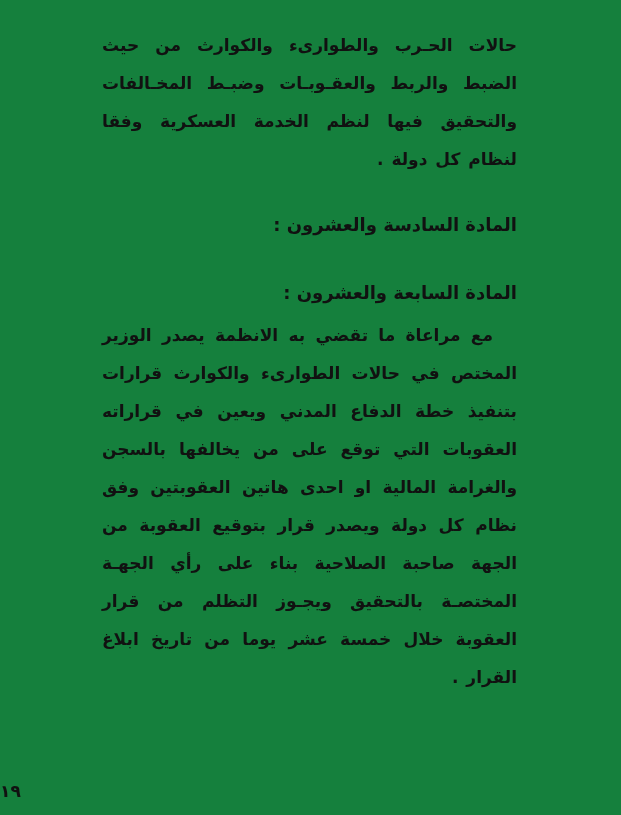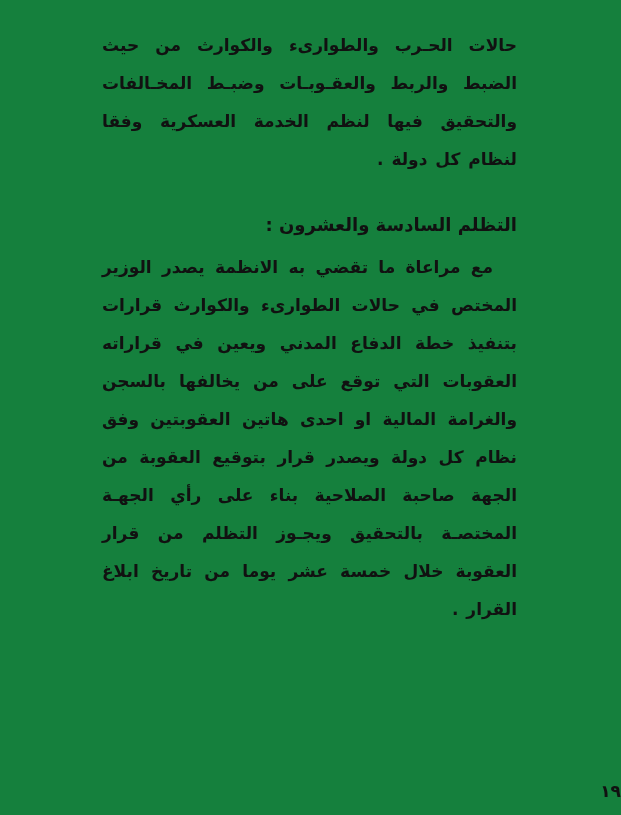--- a/index.html
+++ b/index.html
@@ -45,37 +45,38 @@
       text-align: right;
     }
     .first-heading {
       margin-top: 28px;
     }
     .page-number {
       position: absolute;
       bottom: 14px;
       left: 0;
       right: 0;
-      text-align: right;
+      text-align: left;
       direction: rtl;
       font-size: 17px;
       font-weight: bold;
       color: #111111;
     }
   </style>
 </head>
 <body>
 
 <div class="page">
   <div class="content">
 
     <p class="body-text">حالات الحـرب والطوارىء والكوارث من حيث الضبط والربط والعقـوبـات وضبـط المخـالفات والتحقيق فيها لنظم الخدمة العسكرية وفقا لنظام كل دولة .</p>
 
-    <h2 class="article-heading first-heading">التظلم السادسة والعشرون :</h2>
+    <h2 class="article-heading first-heading">المادة السادسة والعشرون :</h2>
 
 
+    <h2 class="article-heading">المادة السابعة والعشرون :</h2>
 
     <p class="body-text indented">مع مراعاة ما تقضي به الانظمة يصدر الوزير المختص في حالات الطوارىء والكوارث قرارات بتنفيذ خطة الدفاع المدني ويعين في قراراته العقوبات التي توقع على من يخالفها بالسجن والغرامة المالية او احدى هاتين العقوبتين وفق نظام كل دولة ويصدر قرار بتوقيع العقوبة من الجهة صاحبة الصلاحية بناء على رأي الجهـة المختصـة بالتحقيق ويجـوز التظلم من قرار العقوبة خلال خمسة عشر يوما من تاريخ ابلاغ القرار .</p>
 
   </div>
 
   <div class="page-number">١٩</div>
 </div>
 
 </body></html>

